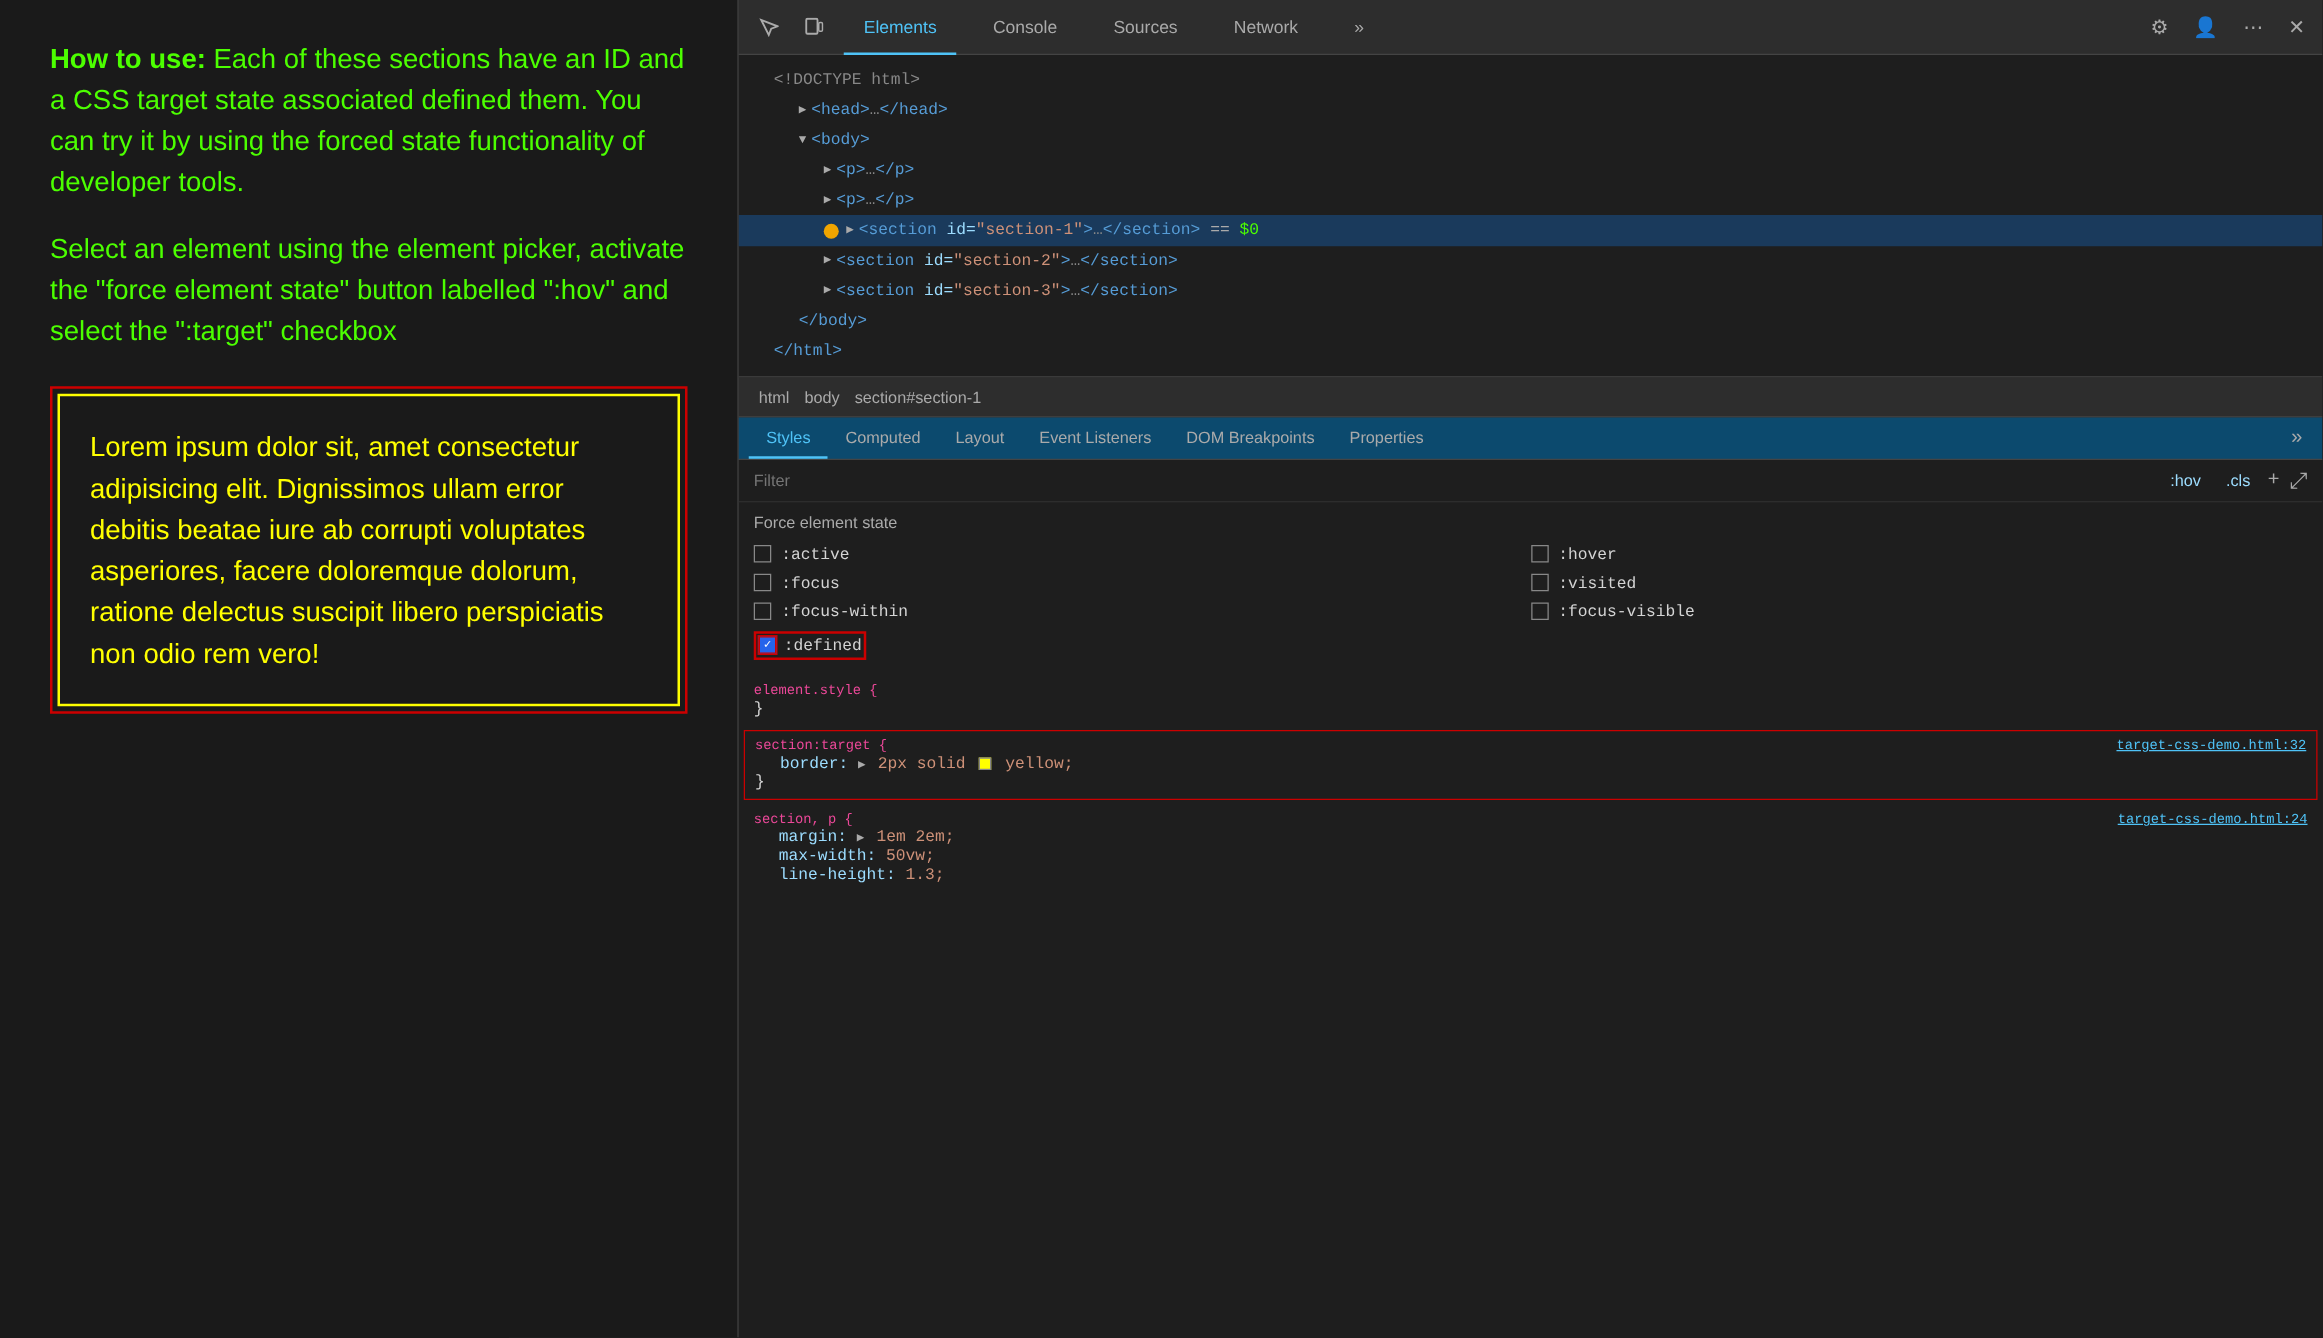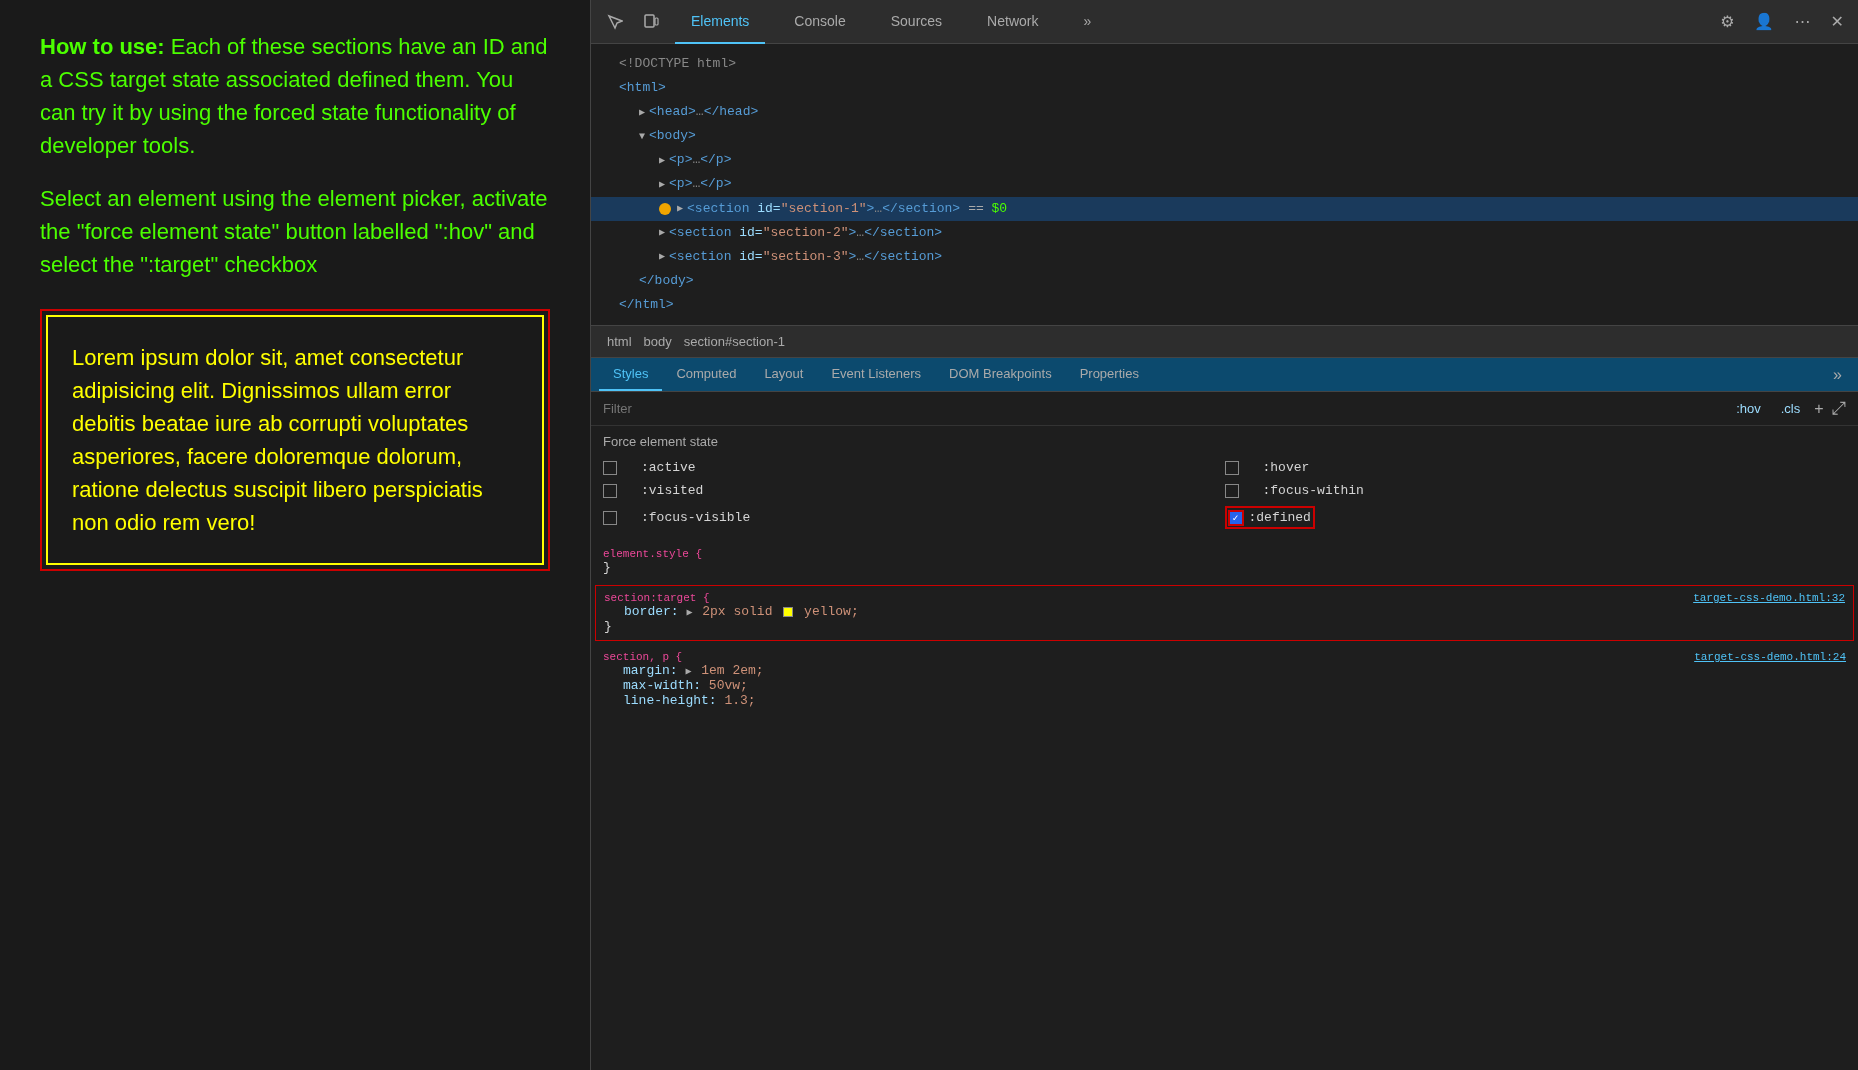--- a/index.html
+++ b/index.html
@@ -259,21 +259,21 @@
     }
     .force-state-grid {
       display: grid;
       grid-template-columns: 1fr 1fr;
       padding: 4px 12px 8px;
       gap: 2px 0;
     }
     .force-state-item {
       display: flex;
       align-items: center;
-      gap: 24px;
+      gap: 8px;
       padding: 3px 0;
     }
     .checkbox {
       width: 14px;
       height: 14px;
       border: 1px solid #888;
       background: transparent;
       flex-shrink: 0;
       display: flex;
       align-items: center;
@@ -382,23 +382,20 @@
       <span title="Profile">👤</span>
       <span title="More options">⋯</span>
       <span title="Close">✕</span>
     </div>
   </div>
 
   <div class="html-tree">
     <div class="tree-line tree-indent-1">
       <span class="xml-text">&lt;!DOCTYPE html&gt;</span>
     </div>
-    <div class="tree-line tree-indent-1">
-      <span class="xml-tag">&lt;html&gt;</span>
-    </div>
     <div class="tree-line tree-indent-2">
       <span class="tri">▶</span>
       <span class="xml-tag">&lt;head&gt;</span>
         <span class="xml-text">…</span>
         <span class="xml-tag">&lt;/head&gt;</span>
     </div>
     <div class="tree-line tree-indent-2">
       <span class="tri">▼</span>
       <span class="xml-tag">&lt;body&gt;</span>
     </div>
@@ -486,20 +483,24 @@
       <div class="force-state-item">
         <div class="checkbox"></div>
         <span class="state-label">:active</span>
       </div>
       <div class="force-state-item">
         <div class="checkbox"></div>
         <span class="state-label">:hover</span>
       </div>
       <div class="force-state-item">
         <div class="checkbox"></div>
+        <span class="state-label">:focus</span>
+      </div>
+      <div class="force-state-item">
+        <div class="checkbox"></div>
         <span class="state-label">:visited</span>
       </div>
       <div class="force-state-item">
         <div class="checkbox"></div>
         <span class="state-label">:focus-within</span>
       </div>
       <div class="force-state-item">
         <div class="checkbox"></div>
         <span class="state-label">:focus-visible</span>
       </div>

